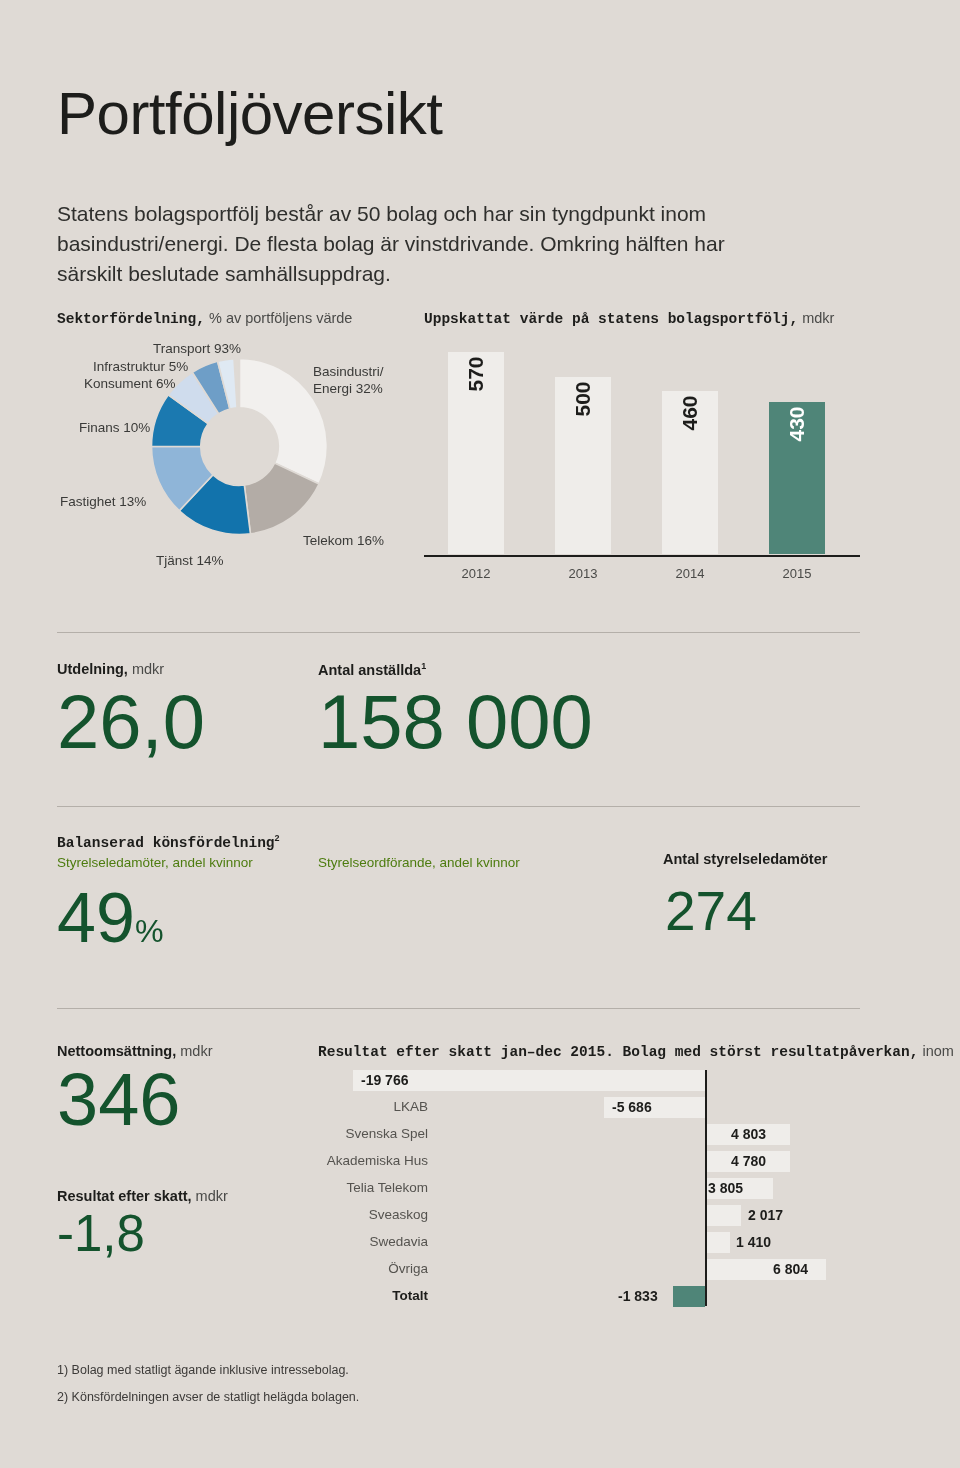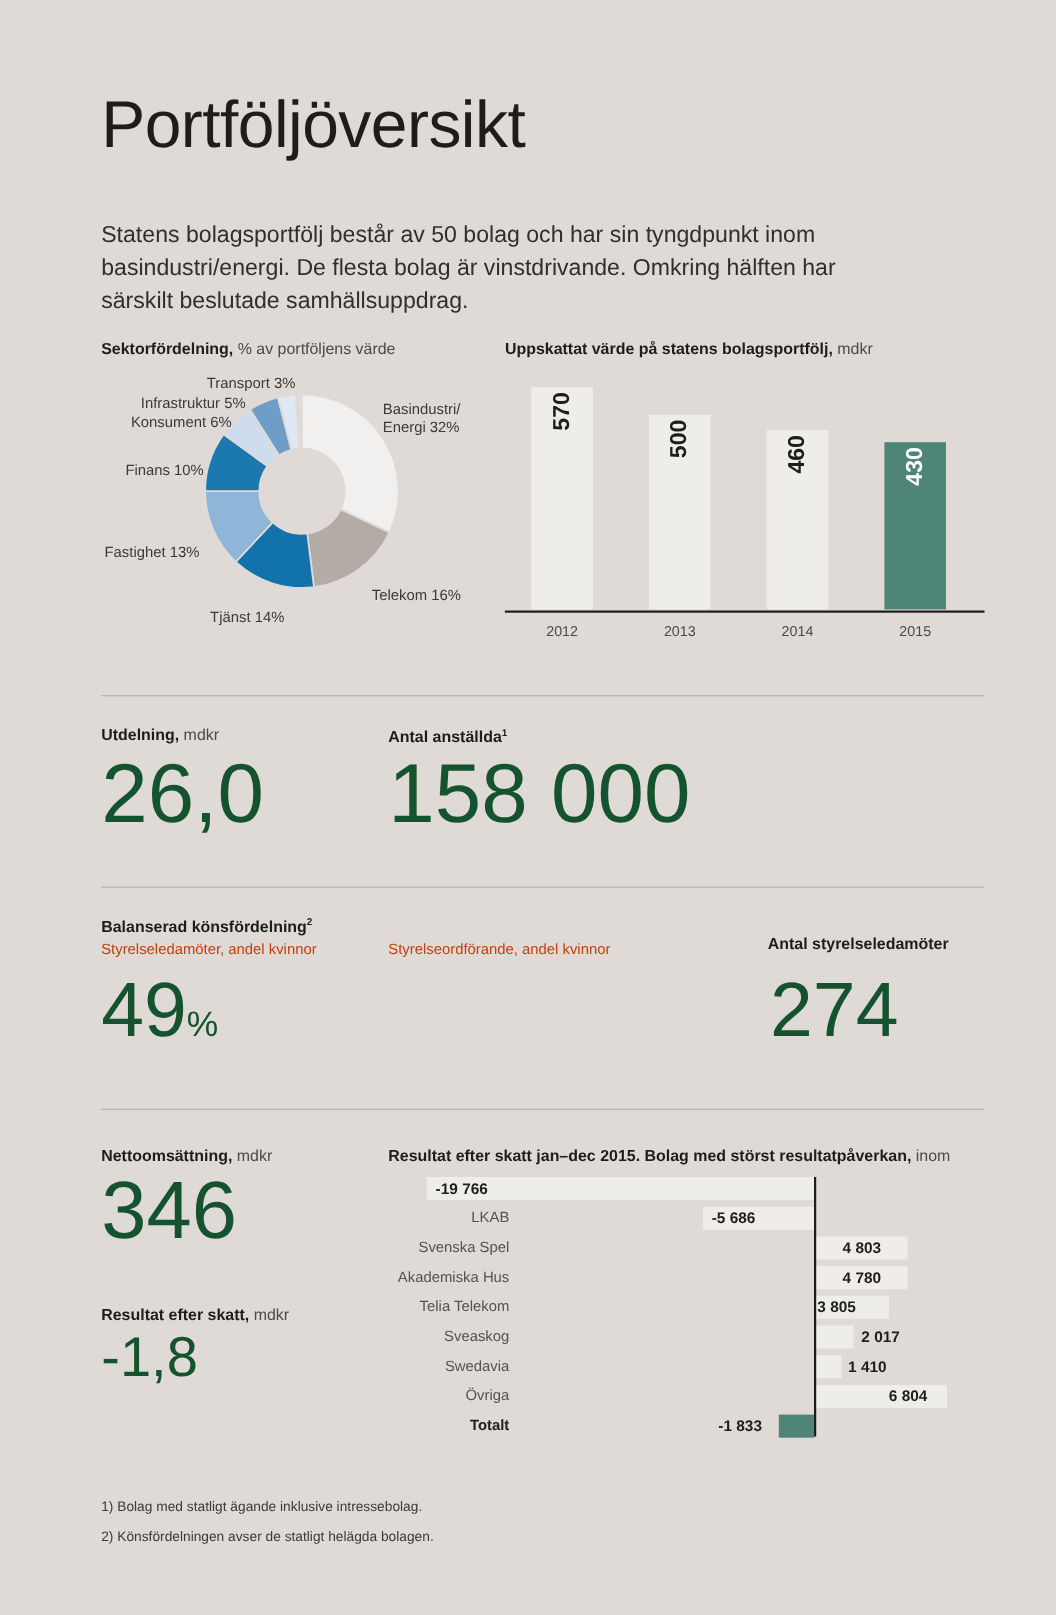--- a/index.html
+++ b/index.html
@@ -4,38 +4,38 @@
 <style>
   html,body{margin:0;padding:0;}
   body{
     width:960px;height:1468px;
     background:#dfdad5;
     font-family:"Liberation Sans","DejaVu Sans",sans-serif;
     color:#2b2b2b;
     position:relative;
     overflow:hidden;
   }
-  .page{position:absolute;left:0;top:0;width:836px;height:1468px;margin-left:35px;}
+  .page{position:absolute;left:0;top:0;width:836px;height:1468px;}
 
   
   .title{
     position:absolute;left:57px;top:44px;
     font-size:60px;font-weight:300;letter-spacing:-0.5px;
     color:#1d1d1b;line-height:1;
   }
   .intro{
     position:absolute;left:57px;top:178px;width:730px;
     font-size:21px;font-weight:300;line-height:1.42;color:#2f2f2d;
   }
 
   
   .sect-head{
     position:absolute;font-size:14.5px;color:#1d1d1b;white-space:nowrap;
   }
-  .sect-head b{font-weight:700;}
+  .sect-head b{font-weight:700;font-family:Liberation Mono, monospace;}
   .sect-head span{font-weight:400;color:#4a4a48;}
 
   .divider{
     position:absolute;left:57px;width:803px;height:1px;
     background:#b4afa9;
   }
 
   
   .donut-wrap{position:absolute;left:148px;top:355px;width:183px;height:183px;}
   .donut-svg{display:block;}
@@ -69,21 +69,21 @@
     position:absolute;font-weight:300;color:#14532d;line-height:0.95;
     white-space:nowrap;
   }
   .kpi-pct{font-size:0.46em;font-weight:300;}
   .kpi-cap{
     position:absolute;font-size:14.5px;white-space:nowrap;color:#1d1d1b;
   }
   .kpi-cap b{font-weight:700;}
   .kpi-cap span{font-weight:400;color:#4a4a48;}
   .kpi-sub{
-    position:absolute;font-size:13.5px;color:#c2410c;white-space:nowrap;font-weight:400;
+    position:absolute;font-size:13.5px;color:#4d7c0f;white-space:nowrap;font-weight:400;
   }
 
   
   .res{position:absolute;left:318px;top:1068px;width:545px;height:240px;}
   .res-row{position:absolute;left:0;width:545px;height:24px;}
   .res-name{
     position:absolute;left:0;width:110px;text-align:right;
     font-size:13.5px;color:#55534f;line-height:24px;
   }
   .res-row.total .res-name{color:#1d1d1b;font-weight:700;}
@@ -132,21 +132,21 @@
 
         <path d="M -71.19 -51.72 A 88 88 0 0 1 -47.18 -74.28 L -20.80 -32.75 A 38.8 38.8 0 0 0 -31.39 -22.80 Z" fill="#cfdced" stroke="#dfdad5" stroke-width="1.6"></path>
 
         <path d="M -47.18 -74.28 A 88 88 0 0 1 -21.89 -85.23 L -9.65 -37.58 A 38.8 38.8 0 0 0 -20.80 -32.75 Z" fill="#6e9ec7" stroke="#dfdad5" stroke-width="1.6"></path>
 
         <path d="M -21.89 -85.23 A 88 88 0 0 1 -5.50 -87.83 L -2.43 -38.72 A 38.8 38.8 0 0 0 -9.65 -37.58 Z" fill="#dfe9f3" stroke="#dfdad5" stroke-width="1.6"></path>
       </g>
     </svg>
   </div>
 
-  <div class="pie-label" style="left:153px;top:341px;">Transport 3%</div>
+  <div class="pie-label" style="left:153px;top:341px;">Transport 93%</div>
   <div class="pie-label" style="left:93px;top:359px;">Infrastruktur 5%</div>
   <div class="pie-label" style="left:84px;top:376px;">Konsument 6%</div>
   <div class="pie-label" style="left:79px;top:420px;">Finans 10%</div>
   <div class="pie-label" style="left:60px;top:494px;">Fastighet 13%</div>
   <div class="pie-label" style="left:156px;top:553px;">Tjänst 14%</div>
   <div class="pie-label" style="left:303px;top:533px;">Telekom 16%</div>
   <div class="pie-label" style="left:313px;top:364px;white-space:pre;">Basindustri/
 Energi 32%</div>
 
   <div class="sect-head" style="left:424px;top:310px;">
@@ -191,21 +191,21 @@
     <b>Balanserad könsfördelning</b><sup style="font-weight:700;font-size:9px;">2</sup>
   </div>
   <div class="kpi-sub" style="left:57px;top:855px;">Styrelseledamöter, andel kvinnor</div>
   <div class="kpi-num" style="left:57px;top:885px;font-size:70px;"><span>49</span><span class="kpi-pct">%</span></div>
 
   <div class="kpi-sub" style="left:318px;top:855px;">Styrelseordförande, andel kvinnor</div>
 
   <div class="kpi-cap" style="left:663px;top:851px;">
     <b>Antal styrelseledamöter</b>
   </div>
-  <div class="kpi-num" style="left:665px;top:885px;font-size:70px;">274</div>
+  <div class="kpi-num" style="left:665px;top:885px;font-size:55px;">274</div>
 
   <div class="divider" style="top:1008px;"></div>
 
   <div class="kpi-cap" style="left:57px;top:1043px;">
     <b>Nettoomsättning,</b><span> mdkr</span>
   </div>
   <div class="kpi-num" style="left:57px;top:1065px;font-size:74px;">346</div>
 
   <div class="kpi-cap" style="left:57px;top:1188px;">
     <b>Resultat efter skatt,</b><span> mdkr</span>

